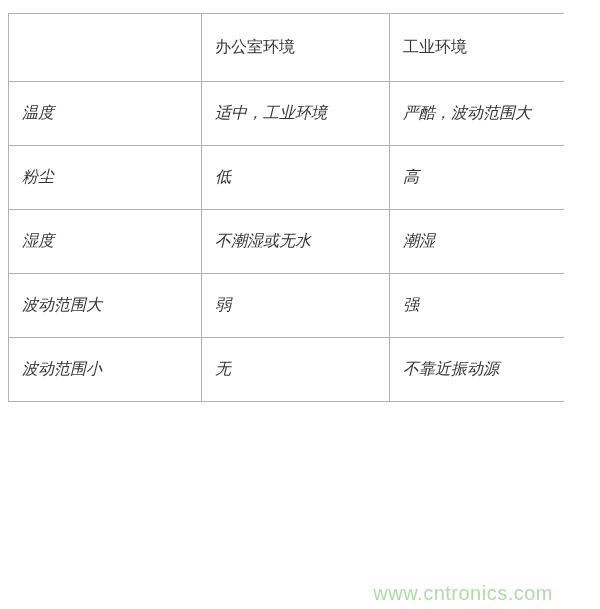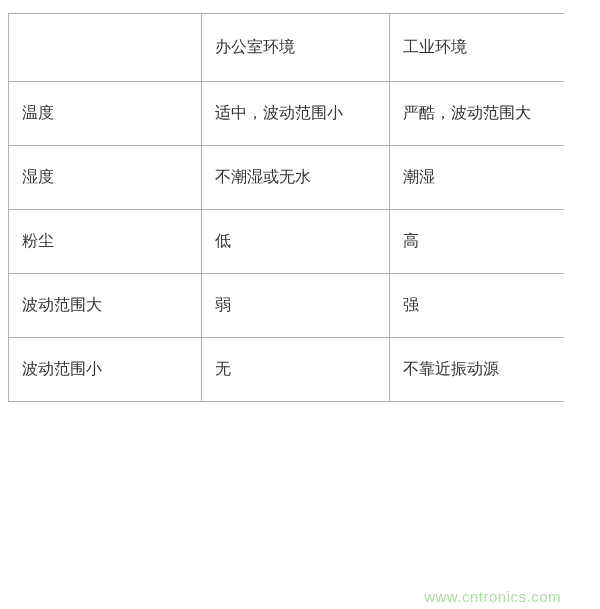--- a/index.html
+++ b/index.html
@@ -35,27 +35,27 @@
     font-size: 16px;
     font-weight: normal;
     text-align: left;
     vertical-align: middle;
     padding: 0 8px 0 13px;
     background: var(--background);
     white-space: nowrap;
     overflow: hidden;
   }
   .env-table thead tr { height: 68px; }
-  .env-table tbody tr { height: 64px; }
+  .env-table tbody tr { height: 64px; font-style: italic; }
   .watermark {
     position: absolute;
-    right: 3px;
+    right: 11px;
     bottom: 4px;
     color: var(--watermark);
-    font-size: 15px;
+    font-size: 20px;
     font-family: "Liberation Sans", "DejaVu Sans", sans-serif;
     letter-spacing: 0.5px;
     pointer-events: none;
   }
 </style>
 </head>
 <body>
 
 <div class="canvas">
   <table class="env-table">
@@ -67,32 +67,32 @@
     <thead>
       <tr>
         <th></th>
         <th>办公室环境</th>
         <th>工业环境</th>
       </tr>
     </thead>
     <tbody>
         <tr>
           <td>温度</td>
-          <td>适中，波动范围小</td>
+          <td>适中，工业环境</td>
           <td>严酷，波动范围大</td>
+        </tr>
+        <tr>
+          <td>粉尘</td>
+          <td>低</td>
+          <td>高</td>
         </tr>
         <tr>
           <td>湿度</td>
           <td>不潮湿或无水</td>
           <td>潮湿</td>
-        </tr>
-        <tr>
-          <td>粉尘</td>
-          <td>低</td>
-          <td>高</td>
         </tr>
         <tr>
           <td>波动范围大</td>
           <td>弱</td>
           <td>强</td>
         </tr>
         <tr>
           <td>波动范围小</td>
           <td>无</td>
           <td>不靠近振动源</td>

